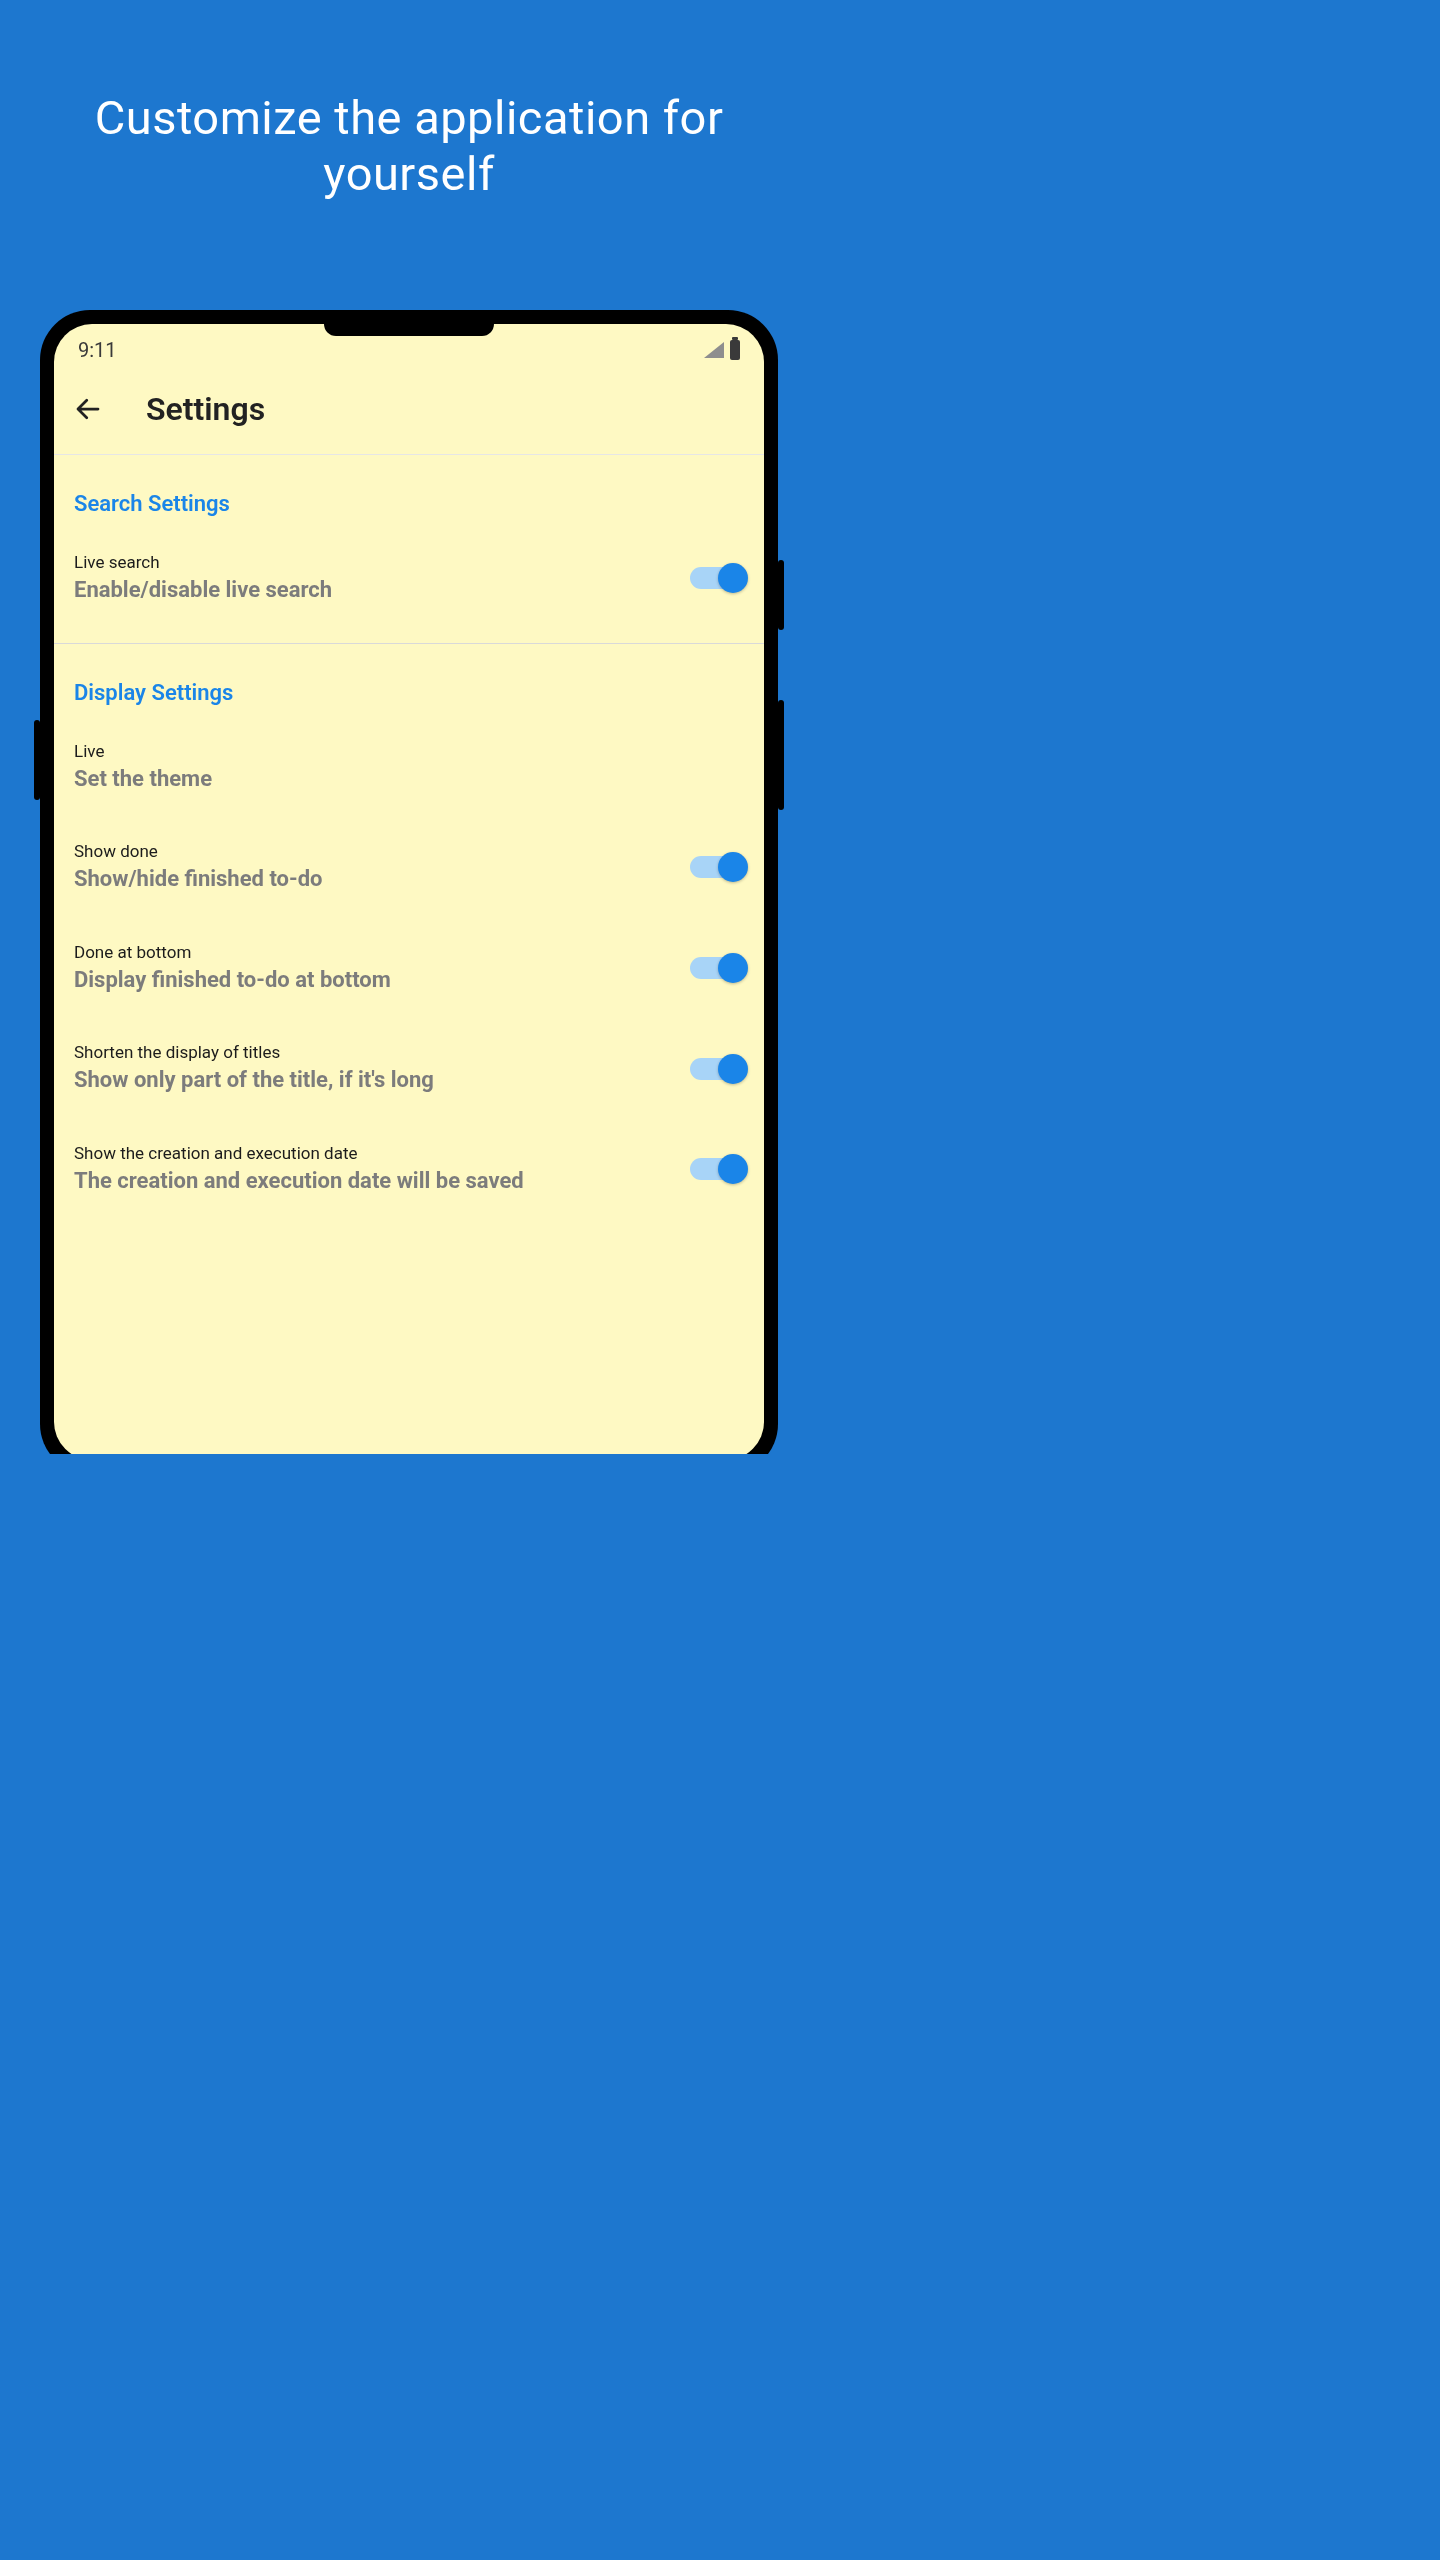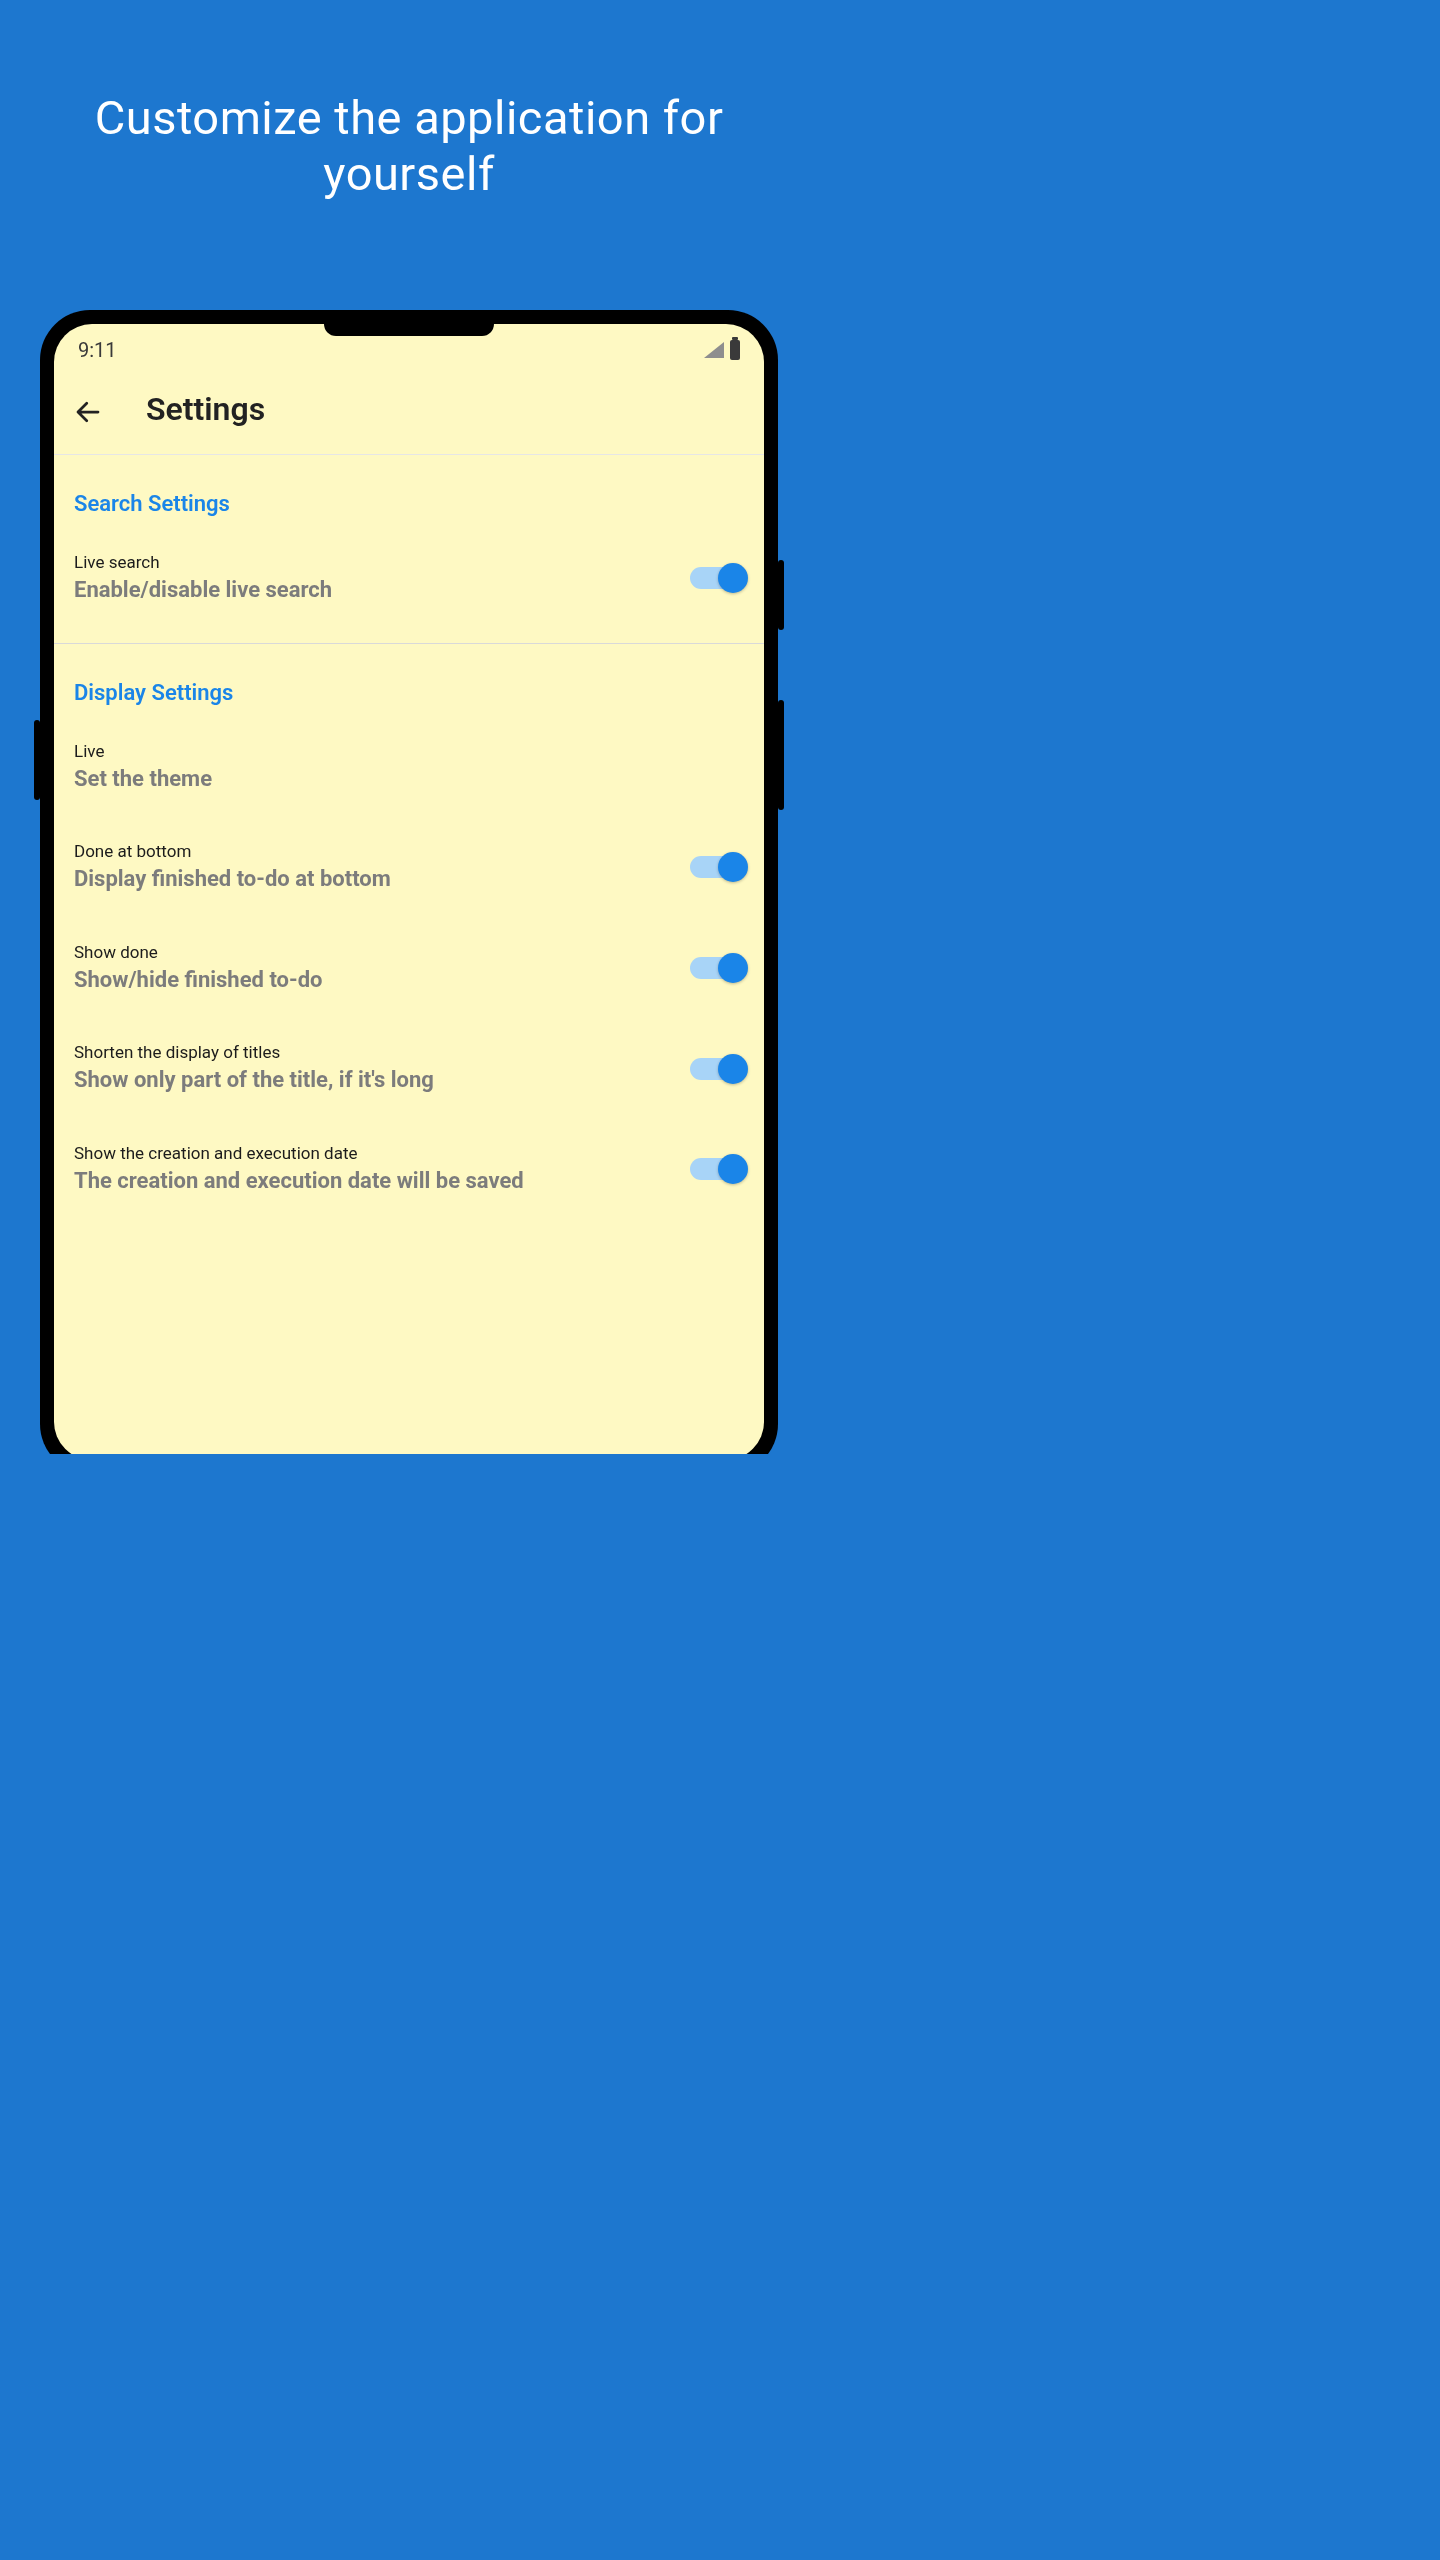--- a/index.html
+++ b/index.html
@@ -76,21 +76,21 @@
   .battery-icon::before {
     content: "";
     position: absolute;
     top: -3px; left: 2px;
     width: 6px; height: 3px;
     background: #3a3a3a;
     border-radius: 1px;
   }
   .app-bar {
     display: flex;
-    align-items: flex-end;
+    align-items: center;
     padding: 22px 18px 26px 18px;
     gap: 42px;
     border-bottom: 1px solid #e6e6e6;
   }
   .back-arrow {
     width: 32px; height: 32px;
     display: flex; align-items: center; justify-content: center;
     cursor: pointer;
   }
   .back-arrow svg { display: block; }
@@ -209,30 +209,30 @@
 
       <div class="setting-row">
         <div class="setting-text">
           <div class="setting-title">Live</div>
           <div class="setting-sub">Set the theme</div>
         </div>
       </div>
 
       <div class="setting-row">
         <div class="setting-text">
+          <div class="setting-title">Show done</div>
+          <div class="setting-sub">Show/hide finished to-do</div>
+        </div>
+        <div class="toggle"></div>
+      </div>
+
+      <div class="setting-row">
+        <div class="setting-text">
           <div class="setting-title">Done at bottom</div>
           <div class="setting-sub">Display finished to-do at bottom</div>
-        </div>
-        <div class="toggle"></div>
-      </div>
-
-      <div class="setting-row">
-        <div class="setting-text">
-          <div class="setting-title">Show done</div>
-          <div class="setting-sub">Show/hide finished to-do</div>
         </div>
         <div class="toggle"></div>
       </div>
 
       <div class="setting-row">
         <div class="setting-text">
           <div class="setting-title">Shorten the display of titles</div>
           <div class="setting-sub">Show only part of the title, if it's long</div>
         </div>
         <div class="toggle"></div>

